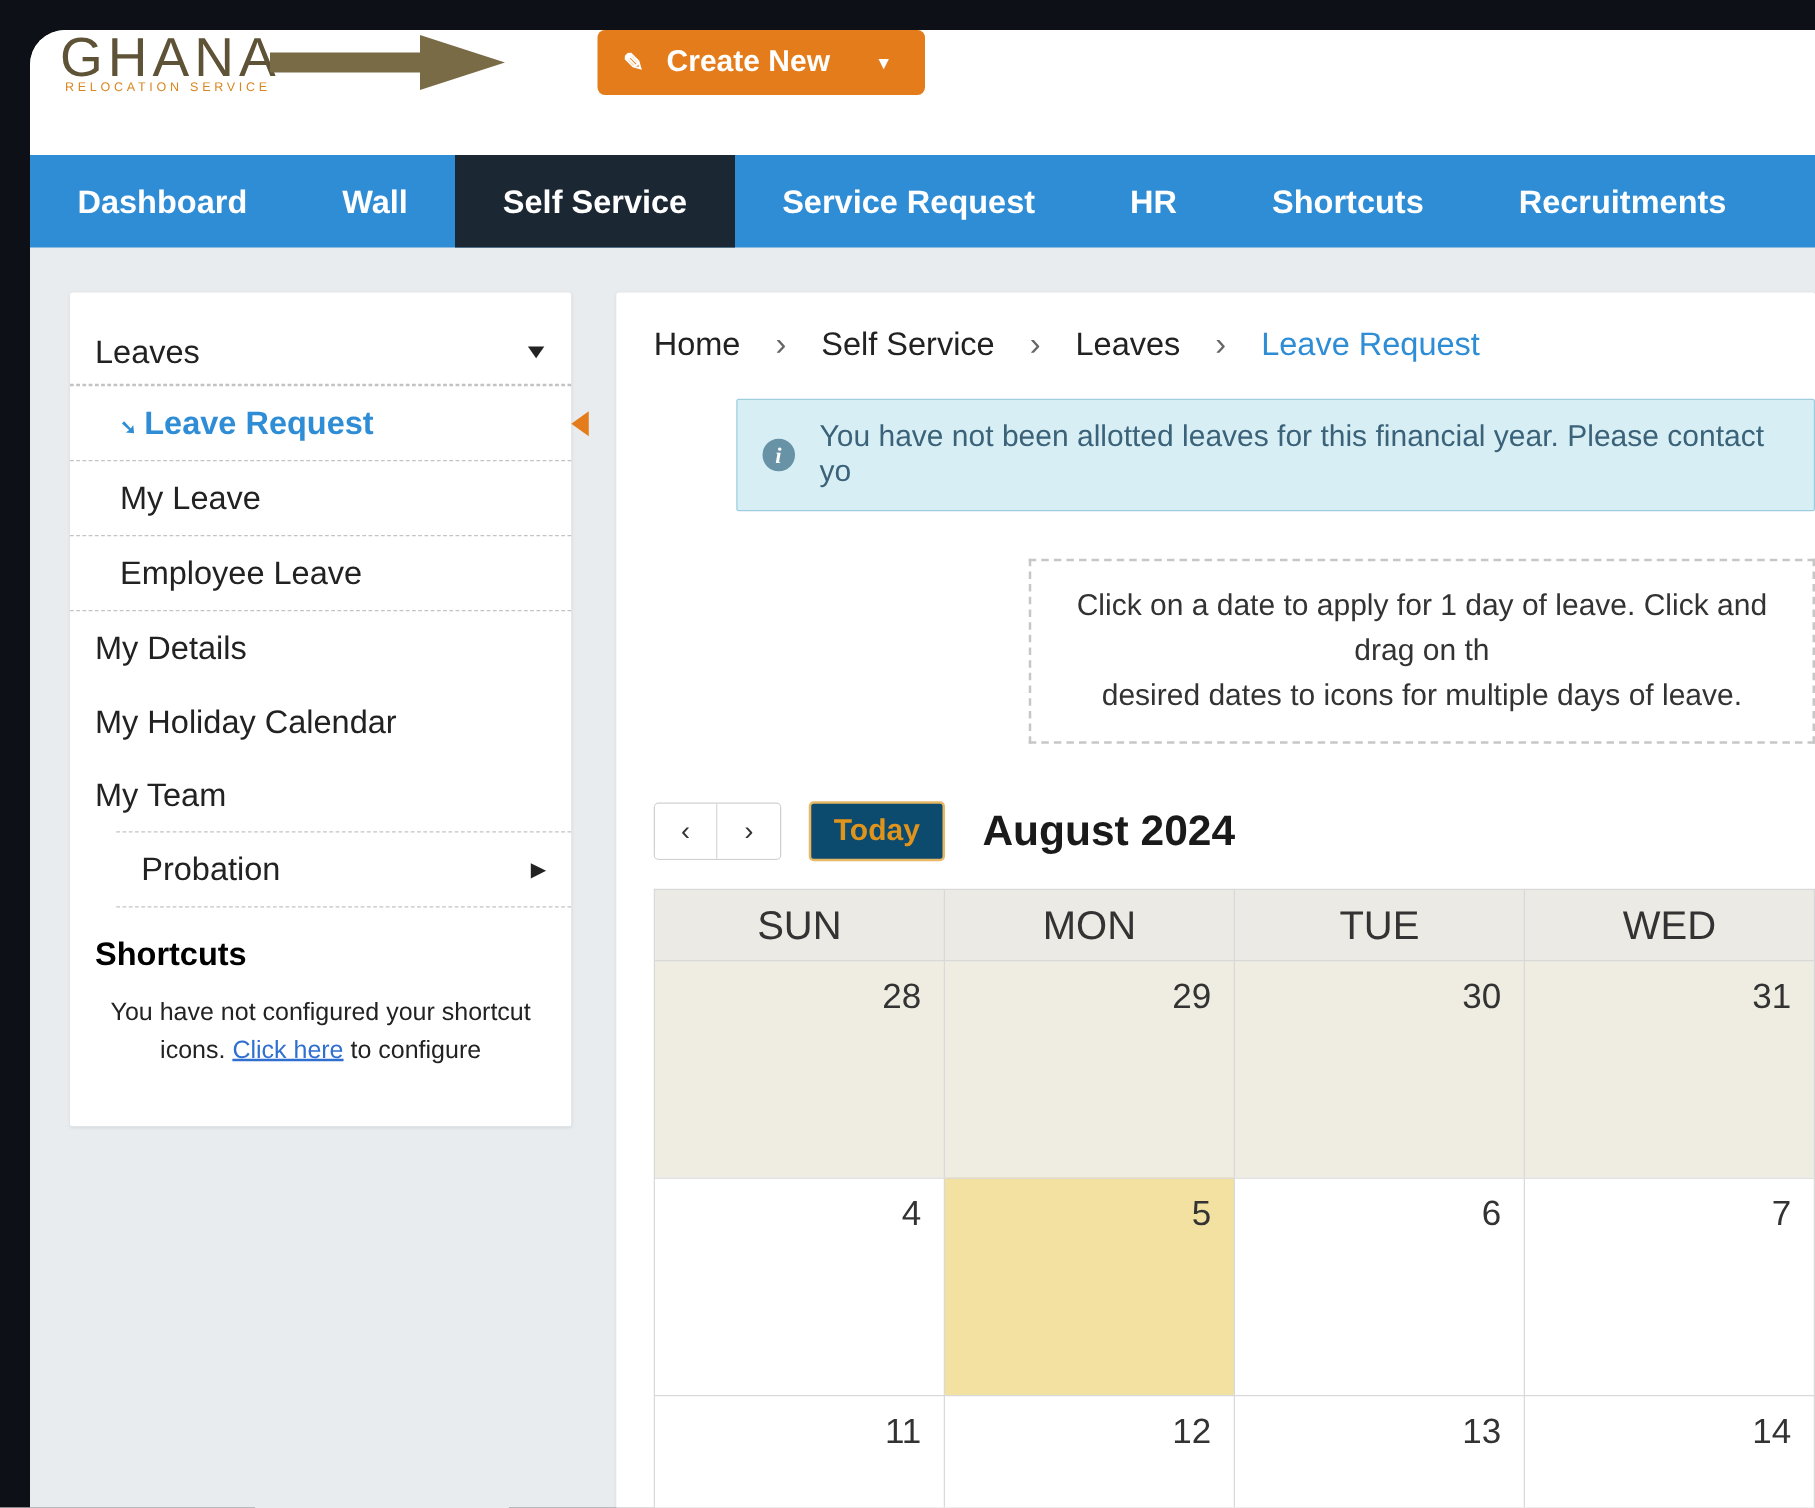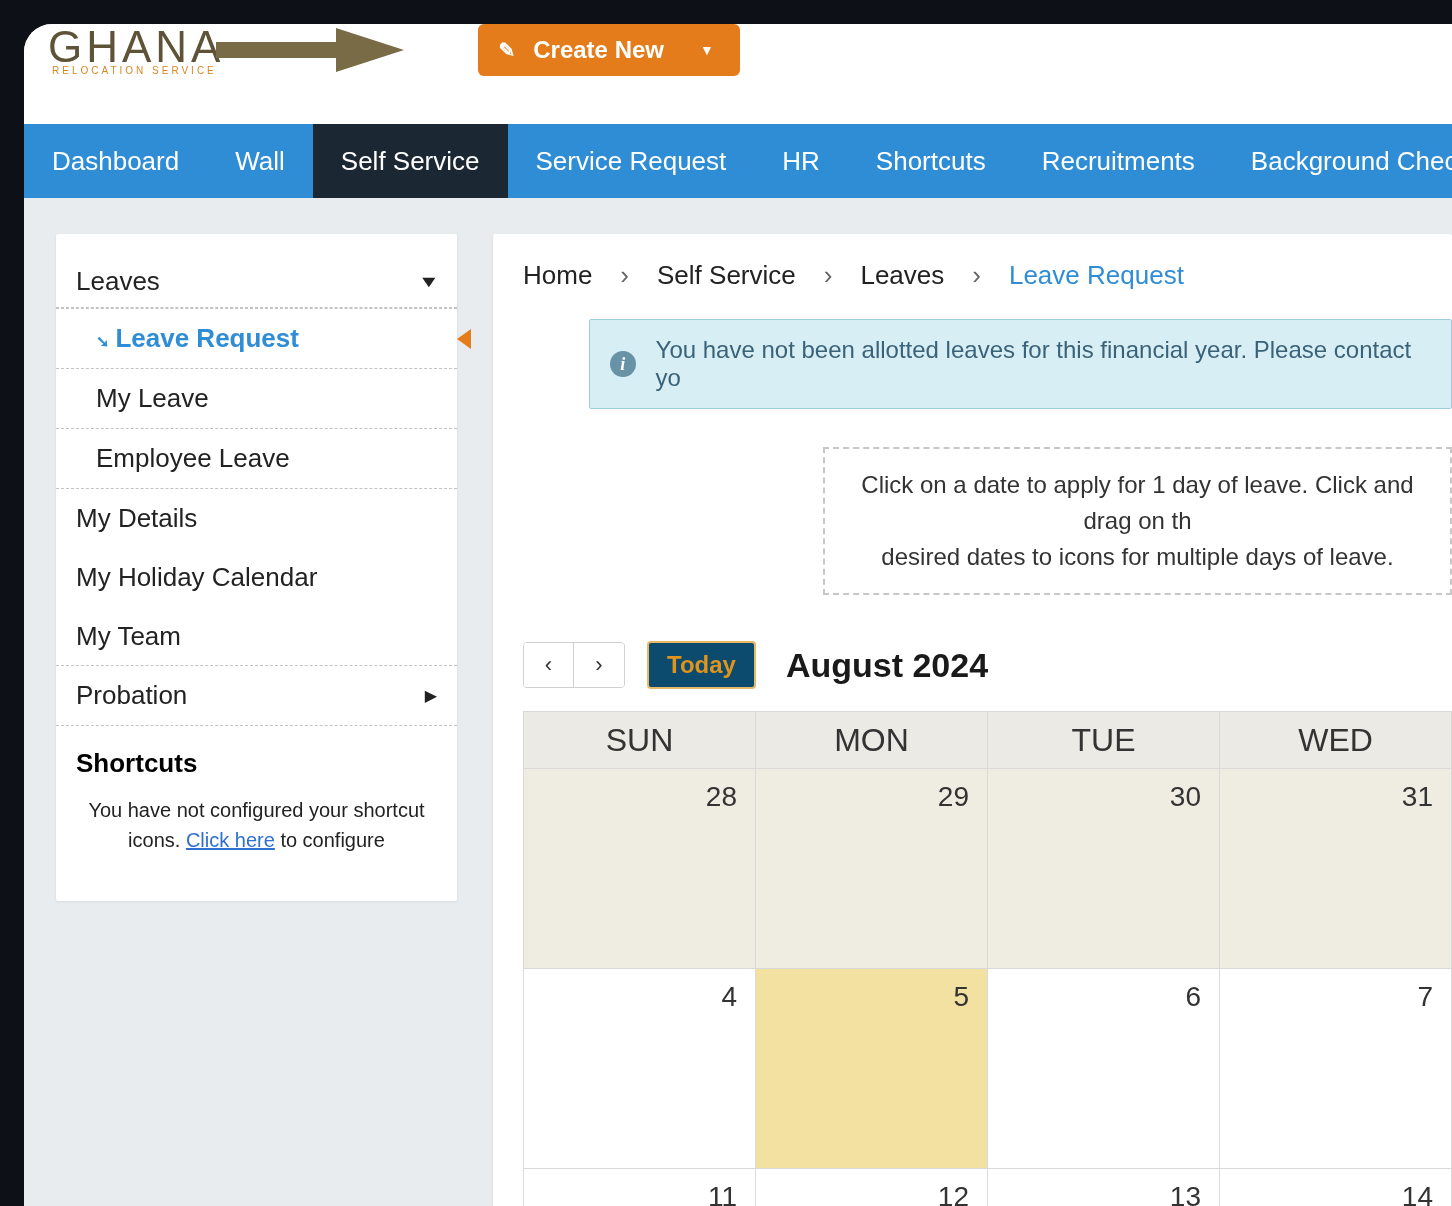--- a/index.html
+++ b/index.html
@@ -73,24 +73,24 @@
   }
   .navbar {
     background: #2f8dd6;
     height: 74px;
     display: flex;
     align-items: stretch;
   }
   .nav-item {
     color: #fff;
     font-size: 26px;
-    font-weight: 400;
-    display: flex;
-    align-items: center;
-    padding: 0 28px;
+    font-weight: 700;
+    display: flex;
+    align-items: center;
+    padding: 0 38px;
     cursor: pointer;
     white-space: nowrap;
   }
   .nav-item.active {
     background: #1b2733;
   }
   .content {
     display: flex;
     align-items: flex-start;
     padding: 36px 0 0 32px;
@@ -156,20 +156,21 @@
     color: #222;
     cursor: pointer;
   }
   .side-link.expandable {
     display: flex;
     justify-content: space-between;
     align-items: center;
     border-bottom: 1px dashed #c3c3c3;
     border-top: 1px dashed #c3c3c3;
     margin-top: -1px;
+    margin-left: 37px;
   }
   .shortcuts-title {
     font-size: 26px;
     font-weight: 700;
     padding: 22px 20px 10px 20px;
   }
   .shortcuts-text {
     font-size: 20px;
     color: #222;
     text-align: center;
@@ -292,21 +293,21 @@
     justify-content: center;
     font-size: 32px;
     font-weight: 500;
     color: #333;
   }
   .cal-cell {
     border-right: 1px solid #d9d9d9;
     border-top: 1px solid #d9d9d9;
     flex: 1;
     min-width: 232px;
-    height: 200px;
+    height: 174px;
     padding: 12px 18px;
     text-align: right;
     font-size: 28px;
     color: #333;
     cursor: pointer;
     background: #fff;
   }
   .cal-cell.prev {
     background: #efece1;
   }

